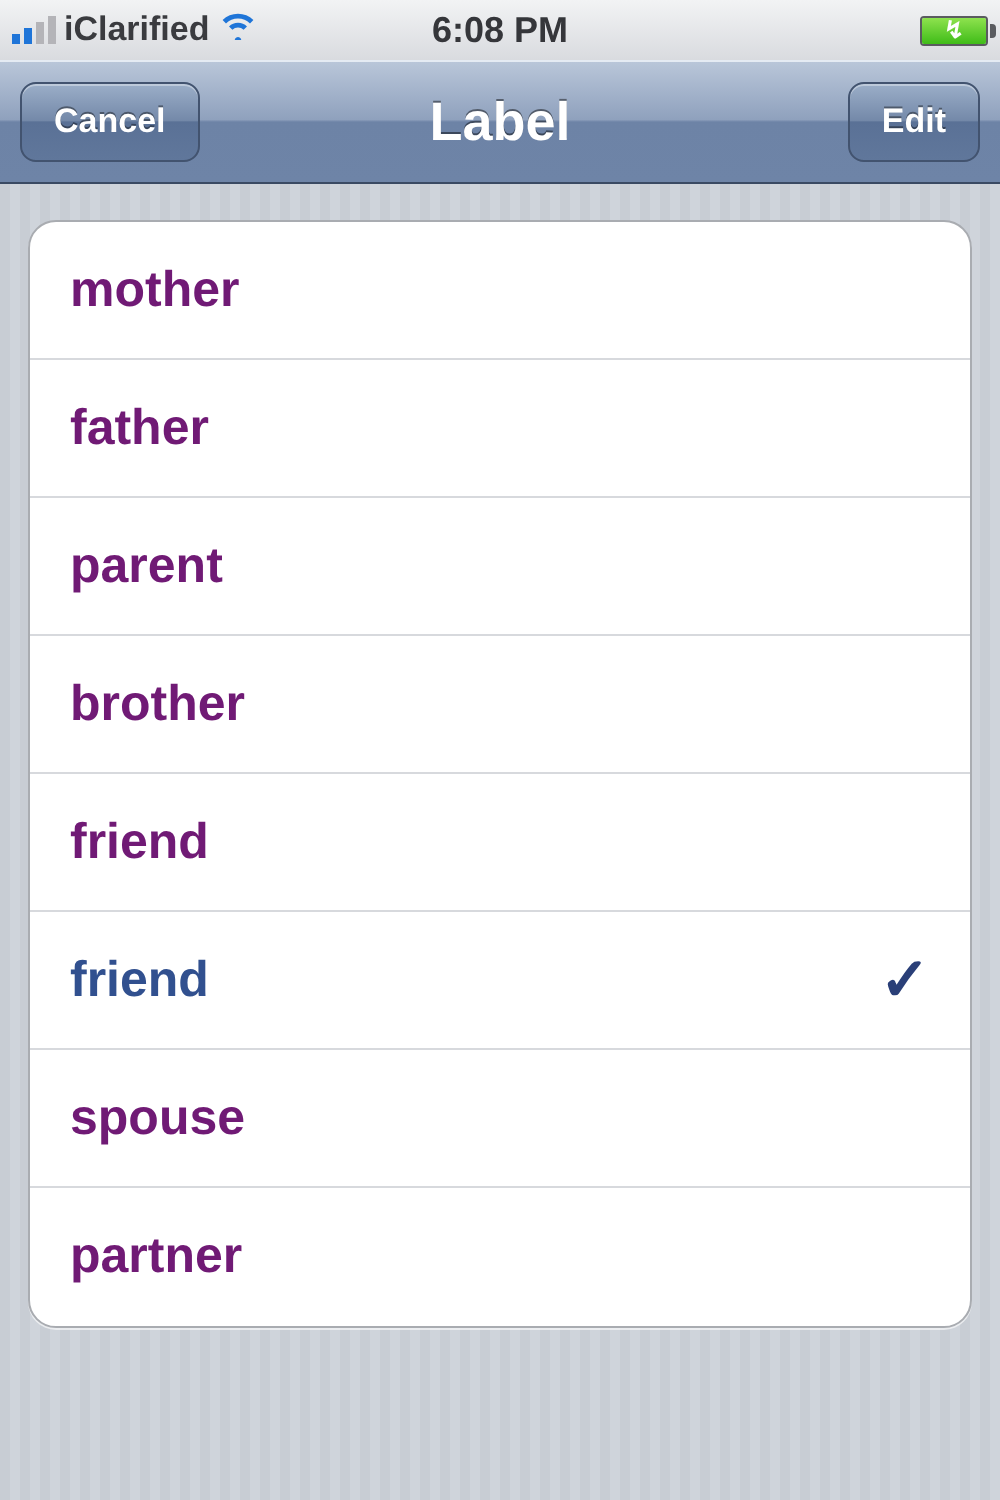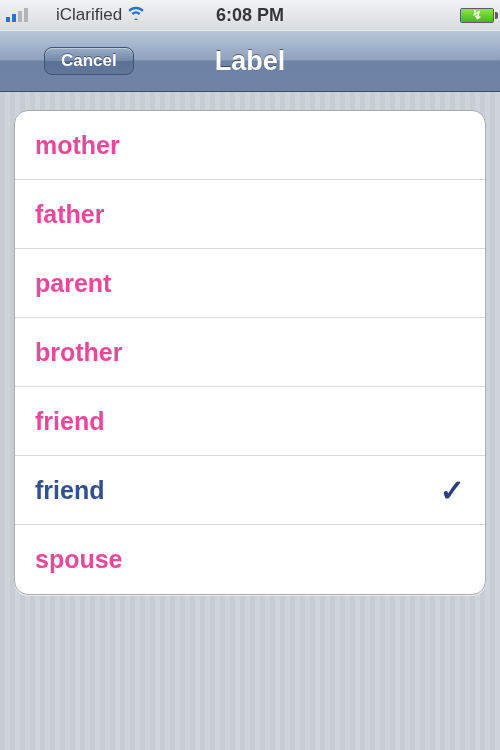--- a/index.html
+++ b/index.html
@@ -24,21 +24,21 @@
     position: relative;
   }
   .status-left { display:flex; align-items:center; gap:4px; }
   .signal-bars { display:flex; align-items:flex-end; gap:2px; height:14px;}
   .signal-bars span { width:4px; background:#b4b4b8; display:block;}
   .signal-bars span.active { background:#1f75d8;}
   .signal-bars span:nth-child(1){height:5px;}
   .signal-bars span:nth-child(2){height:8px;}
   .signal-bars span:nth-child(3){height:11px;}
   .signal-bars span:nth-child(4){height:14px;}
-  .carrier { font-size:17px; font-weight:normal; color:#3a3b3f;margin-left:24px;}
+  .carrier { font-size:17px; font-weight:bold; color:#3a3b3f;}
   .wifi-icon { color:#1f75d8; }
   .status-time {
     position:absolute; left:50%; transform:translateX(-50%);
     font-size:18px; font-weight:bold; color:#35363a;
   }
   .status-right { margin-left:auto; display:flex; align-items:center;}
   .battery {
     width:34px; height:15px; border:1.5px solid #5a5b5f; border-radius:2px;
     position:relative; display:flex; align-items:center;
     background:#e3e4e7;
@@ -62,49 +62,49 @@
     padding:0 10px;
     position:relative;
   }
   .nav-title{
     position:absolute; left:50%; transform:translateX(-50%);
     font-size:27px; font-weight:bold; color:#fff;
     text-shadow:0 -1px 0 rgba(0,0,0,0.45);
     text-align:right;
   }
   .nav-btn{
-    height:28px; padding:0 16px;
+    height:40px; padding:0 16px;
     border-radius:8px;
     border:1px solid #42536f;
     background:linear-gradient(to bottom,#9baec8 0%,#7489a9 48%,#5a7196 50%,#60779b 100%);
     color:#fff; font-size:17px; font-weight:bold;
     text-shadow:0 -1px 0 rgba(0,0,0,0.4);
     box-shadow: inset 0 1px 0 rgba(255,255,255,0.35);
-    display:flex; align-items:center; cursor:pointer;margin-left:34px;
+    display:flex; align-items:center; cursor:pointer;
   }
   
   .content-wrap{
     height: calc(750px - 30px - 62px);
     background: repeating-linear-gradient(90deg,#c8cdd4 0 5px,#cfd4db 5px 10px);
     padding-top:18px;
   }
   .table{
     margin:0 14px;
     background:#fff;
     border:1px solid #a9acb1;
     border-radius:14px;
     overflow:hidden;
     box-shadow:0 1px 0 rgba(255,255,255,0.6);
   }
   .row{
     height:69px;
     border-bottom:1px solid #d7d9dd;
     display:flex; align-items:center;
     padding:0 20px;
-    font-size:25px; font-weight:bold; color:#ec4899;
+    font-size:25px; font-weight:bold; color:#701a75;
     cursor:pointer;
     position:relative;
   }
   .row:last-child{border-bottom:none;}
   .row.selected{ color:#31508f;text-align:center; }
   .checkmark{
     margin-left:auto; color:#2a3f78; font-size:30px; font-weight:bold;
   }
 </style>
 </head>
@@ -135,20 +135,23 @@
         </div>
     </div>
   </div>
 </div>
 
 <div class="nav-bar">
   <div class="nav-btn">
     <span>Cancel</span>
   </div>
   <div class="nav-title">Label</div>
+  <div class="nav-btn">
+    <span>Edit</span>
+  </div>
 </div>
 
 <div class="content-wrap">
   <div class="table">
     <div class="row">
       <span>mother</span>
     </div>
     <div class="row">
       <span>father</span>
     </div>
@@ -161,14 +164,17 @@
     <div class="row">
       <span>friend</span>
     </div>
     <div class="row selected">
       <span>friend</span>
       <span class="checkmark">✓</span>
     </div>
     <div class="row">
       <span>spouse</span>
     </div>
+    <div class="row">
+      <span>partner</span>
+    </div>
   </div>
 </div>
 
 </body></html>

